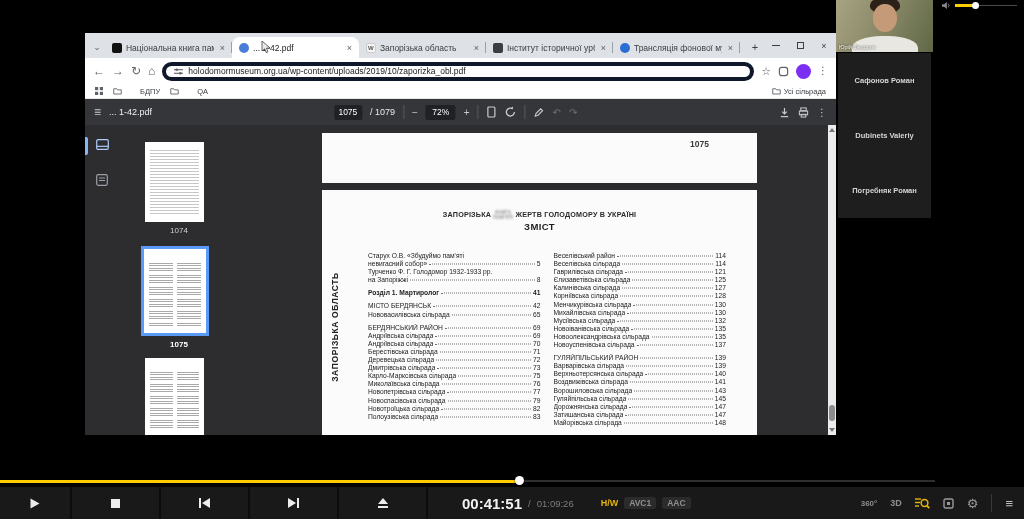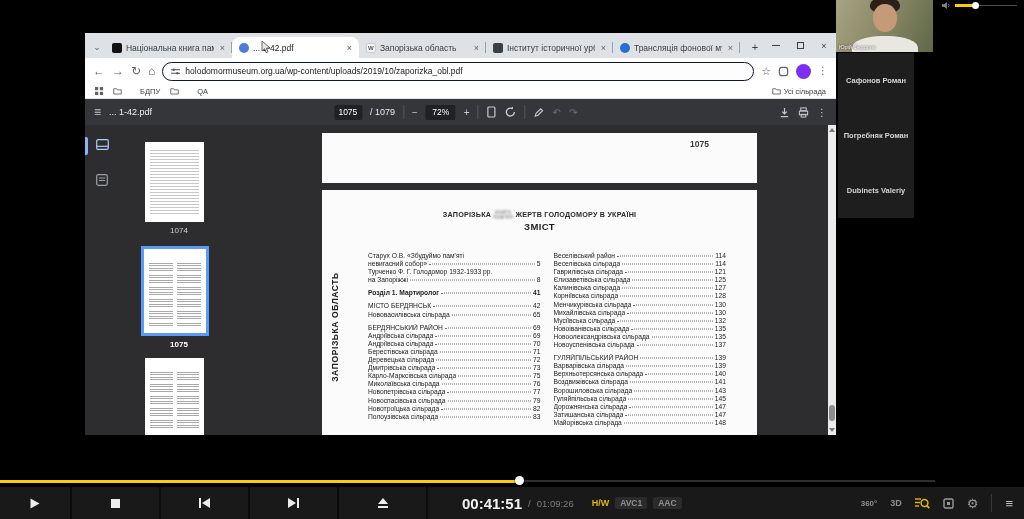--- a/index.html
+++ b/index.html
@@ -33,21 +33,21 @@
     display:flex; align-items:center; justify-content:center; }
   .win-controls { margin-left:auto; display:flex; align-items:center; height:25px; }
   .win-btn { width:24px; height:25px; display:flex; align-items:center; justify-content:center;
     color:#3c4043; font-size:9px; }
   .win-btn .sq { width:7px; height:7px; border:1px solid #3c4043; }
   .win-btn .mn { width:8px; height:1px; background:#3c4043; display:block; }
 
   
   .toolbar { height:26px; background:#fff; display:flex; align-items:center; gap:7px; padding:0 8px; }
   .nav-ic { color:#5f6368; font-size:12px; line-height:1; }
-  .omnibox { flex:1; height:19px; border:1px solid #0f172a; background:#fdfdfe; border-radius:10px;
+  .omnibox { flex:1; height:19px; border:4px solid #0f172a; background:#fdfdfe; border-radius:10px;
     display:flex; align-items:center; gap:5px; padding:0 8px; }
   .omnibox .url { font-size:8.5px; color:#202124; white-space:nowrap; overflow:hidden; }
   .avatar { width:15px; height:15px; border-radius:50%; }
 
   
   .bookmarks { height:15px; background:#fff; border-bottom:1px solid #e4e6e8; display:flex;
     align-items:center; gap:10px; padding:0 10px; font-size:7.5px; color:#3c4043; }
   .bm { display:flex; align-items:center; gap:18px; }
   .bm-right { margin-left:auto; display:flex; align-items:center; gap:3px; }
 
@@ -116,21 +116,21 @@
   .webcam { position:absolute; left:836px; top:0; width:97px; height:52px; overflow:hidden;
     background:linear-gradient(115deg,#a7a383 0%,#8b8a68 45%,#5f6847 100%); }
   .webcam .hair { position:absolute; left:34px; top:-3px; width:30px; height:16px; background:#2b2118;
     border-radius:50% 50% 40% 40%; }
   .webcam .head { position:absolute; left:37px; top:4px; width:24px; height:28px; background:#c49a78;
     border-radius:48%; }
   .webcam .shirt { position:absolute; left:16px; bottom:-10px; width:66px; height:26px; background:#e9e7e2;
     border-radius:45% 45% 0 0; }
   .webcam .wname { position:absolute; left:3px; bottom:2px; font-size:5.5px; color:#fff;
     text-shadow:0 0 2px #000; }
-  .ptiles { position:absolute; left:838px; top:53px; width:76px; height:165px; background:#1e1e1e;
+  .ptiles { position:absolute; left:838px; top:53px; width:93px; height:165px; background:#1e1e1e;
     display:flex; flex-direction:column; }
   .ptile { flex:1; display:flex; align-items:center; justify-content:center;
     font-size:7.5px; font-weight:bold; color:#d6d6d6; }
 
   
   .seek { position:absolute; left:0; top:476px; width:1024px; height:10px; }
   .seek .track { position:absolute; left:0; top:4px; width:935px; height:2px; background:#2e2e2e; }
   .seek .prog { position:absolute; left:0; top:3.5px; height:3px; background:#fc0; }
   .seek .knob { position:absolute; top:0; width:9px; height:9px; border-radius:50%;
     background:#fff; box-shadow:0 0 2px #000; }
@@ -141,21 +141,21 @@
   .vol .vknob { position:absolute; top:1px; width:7px; height:7px; border-radius:50%; background:#fff; }
 
   .controls { position:absolute; left:0; top:487px; width:1024px; height:32px; background:#191919;
     display:flex; align-items:stretch; }
   .cbtn { width:89px; display:flex; align-items:center; justify-content:center;
     border-right:2px solid #0c0c0c; }
   .cbtn:first-child { width:72px; }
   .timebar { display:flex; align-items:center; gap:6px; margin-left:34px; }
   .t-cur { color:#f2f2f2; font-size:15px; font-weight:bold; }
   .t-sep,.t-tot { color:#7d7d7d; font-size:9.5px; }
-  .t-hw { color:#e3b50a; font-size:9px; font-weight:bold; margin-left:12px; }
+  .t-hw { color:#e3b50a; font-size:9px; font-weight:bold; margin-left:21px; }
   .badge { background:#2b2b2b; color:#8f8f8f; font-size:8.5px; font-weight:bold;
     padding:1px 5px; border-radius:2px; }
   .rightics { margin-left:auto; display:flex; align-items:center; gap:13px; padding-right:11px; }
   .txtic { color:#8f8f8f; font-size:8px; font-weight:bold; }
   .gear { color:#9a9a9a; font-size:13px; line-height:1; }
   .cdiv { width:1px; height:18px; background:#383838; }
   .burger { color:#c0c0c0; font-size:13px; font-weight:bold; }
 </style>
 </head>
 <body>
@@ -560,24 +560,24 @@
     <div class="hair"></div>
     <div class="head"></div>
     <div class="shirt"></div>
     <div class="wname">Юрій Федорик</div>
   </div>
   <div class="ptiles" id="ptiles">
       <div class="ptile">
         <span>Сафонов Роман</span>
       </div>
       <div class="ptile">
+        <span>Dubinets Valeriy</span>
+      </div>
+      <div class="ptile">
         <span>Погребняк Роман</span>
-      </div>
-      <div class="ptile">
-        <span>Dubinets Valeriy</span>
       </div>
     </div>
 
   <div class="seek">
     <div class="track"></div>
     <div class="prog" id="seekProg" style="width: 518.925px; background: rgb(255, 204, 0);"></div>
     <div class="knob" id="seekKnob" style="left: 514.925px;"></div>
   </div>
   <div class="vol">
     <svg width="11" height="9" viewBox="0 0 12 10">

